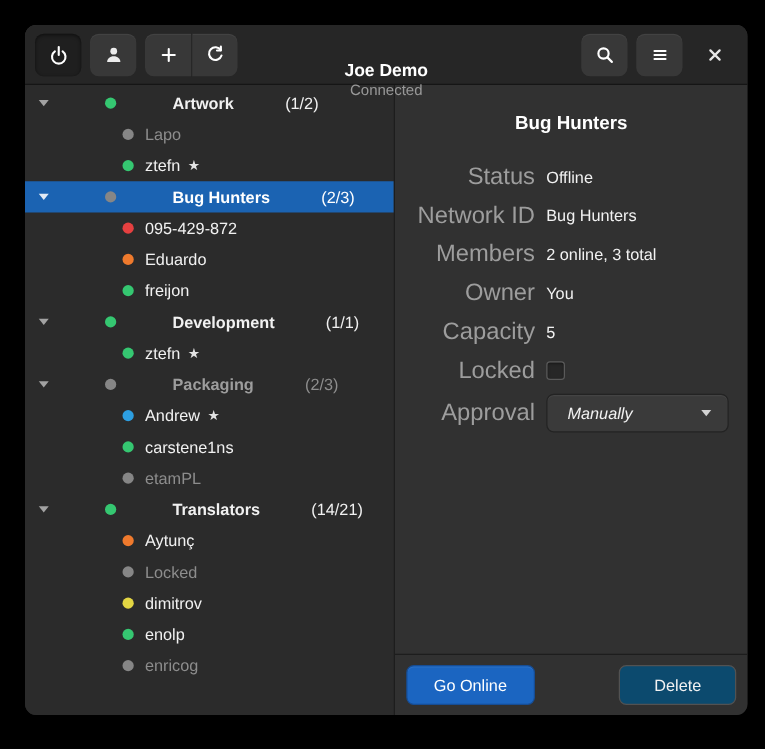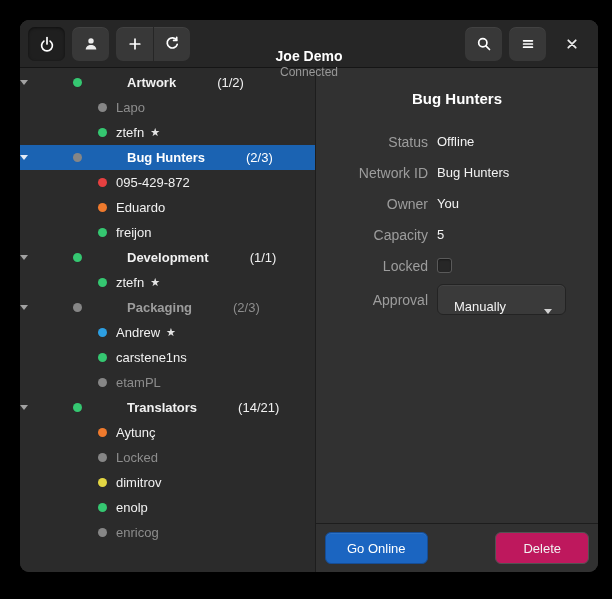--- a/index.html
+++ b/index.html
@@ -22,57 +22,57 @@
   .linked .hbtn:first-child{border-radius:7px 0 0 7px;}
   .linked .hbtn:last-child{border-radius:0 7px 7px 0;border-left:1px solid #262626;}
   .hbtn svg{display:block;}
   .hb-title{position:absolute;left:50%;top:50%;transform:translate(-50%,-50%);text-align:center;line-height:1.25;margin-top:20px;}
   .t1{color:#ffffff;font-size:14px;font-weight:bold;}
   .t2{color:#989898;font-size:12px;}
   
   .content{display:flex;flex:1;min-height:0;}
   .sidebar{width:296px;background:#2b2b2b;border-right:1px solid #1d1d1d;overflow:hidden;padding-top:2px;}
   .row{height:25px;display:flex;align-items:center;font-size:13px;color:#f1f1f1;cursor:pointer;white-space:nowrap;}
-  .row.group{font-weight:bold;gap:36px;}
+  .row.group{padding-left:11px;font-weight:bold;gap:36px;}
   .row.member{padding-left:78px;}
   .row.selected{background:#1b63b2;color:#ffffff;}
   .expander{width:0;height:0;border-left:4.5px solid transparent;border-right:4.5px solid transparent;
     border-top:5.5px solid #a2a2a2;margin-right:9px;}
   .row.selected .expander{border-top-color:#e2eaf5;}
   .dot{width:9px;height:9px;border-radius:50%;margin-right:9px;flex:0 0 auto;}
   .name.dim,.count.dim{color:#8d8d8d;}
   .row.group .name.dim{color:#9d9d9d;}
   .count{margin-left:5px;font-weight:normal;}
   .star{margin-left:6px;font-size:11px;color:#e3e3e3;font-weight:normal;}
   .row.selected .star,.row.selected .name,.row.selected .count{color:#ffffff;}
   
   .panel{flex:1;background:#313131;display:flex;flex-direction:column;min-height:0;}
   .panel-title{margin-top:22px;text-align:center;color:#ffffff;font-size:15px;font-weight:bold;}
   .fields{margin-top:19px;display:flex;flex-direction:column;}
   .field{display:flex;align-items:center;min-height:31px;}
   .field.tall{min-height:37px;}
-  .flabel{width:112px;text-align:right;color:#9d9d9d;font-size:14px;flex:0 0 auto;}
+  .flabel{width:112px;text-align:right;color:#9d9d9d;font-size:19px;flex:0 0 auto;}
   .fvalue{margin-left:9px;color:#f2f2f2;font-size:13px;}
   .checkbox{margin-left:9px;width:15px;height:15px;border-radius:3px;background:#272727;
     border:1px solid #5a5a5a;box-shadow:inset 0 1px 2px rgba(0,0,0,.4);cursor:pointer;}
-  .combo{margin-left:9px;width:129px;height:31px;background:#3a3a3a;border:1px solid #232323;border-radius:6px;
-    display:flex;align-items:flex-end;justify-content:space-between;padding:0 13px 0 16px;cursor:pointer;
-    box-shadow:inset 0 1px 0 rgba(255,255,255,.05);}
+  .combo{margin-left:9px;width:146px;height:31px;background:#3a3a3a;border:1px solid #232323;border-radius:6px;
+    display:flex;align-items:center;justify-content:space-between;padding:0 13px 0 16px;cursor:pointer;
+    box-shadow:inset 0 1px 0 rgba(255,255,255,.05);font-style:italic;}
   .combo-label{color:#f2f2f2;font-size:13px;}
   .combo-arrow{width:0;height:0;border-left:4.5px solid transparent;border-right:4.5px solid transparent;
     border-top:5.5px solid #d2d2d2;}
   .pw-row{margin-top:29px;display:flex;justify-content:center;}
   .pw-btn{height:32px;padding:0 20px;background:#333333;border:1px solid #4d4d4d;border-radius:6px;
     color:#f2f2f2;font-size:13px;cursor:pointer;font-family:inherit;}
   .spacer{flex:1;}
   .action-bar{flex:0 0 auto;height:49px;border-top:1px solid #1d1d1d;display:flex;align-items:center;
     justify-content:space-between;padding:0 9px;}
   .btn-suggested{height:32px;padding:0 21px;background:#1b65c1;border:1px solid #164d95;border-radius:6px;
     color:#ffffff;font-size:13px;cursor:pointer;font-family:inherit;box-shadow:inset 0 1px 0 rgba(255,255,255,.08);}
-  .btn-normal{height:32px;padding:0 27px;background:#be185d;border:1px solid #525252;border-radius:6px;
+  .btn-normal{height:32px;padding:0 27px;background:#0c4a6e;border:1px solid #525252;border-radius:6px;
     color:#f2f2f2;font-size:13px;cursor:pointer;font-family:inherit;}
 </style>
 </head>
 <body>
 
 <div class="window">
 
   <div class="headerbar">
     <div class="hb-left">
       <button class="hbtn active">
@@ -226,20 +226,24 @@
       <div class="fields">
           <div class="field">
             <span class="flabel">Status</span>
             <span class="fvalue">Offline</span>
           </div>
           <div class="field">
             <span class="flabel">Network ID</span>
             <span class="fvalue">Bug Hunters</span>
           </div>
           <div class="field">
+            <span class="flabel">Members</span>
+            <span class="fvalue">2 online, 3 total</span>
+          </div>
+          <div class="field">
             <span class="flabel">Owner</span>
             <span class="fvalue">You</span>
           </div>
           <div class="field">
             <span class="flabel">Capacity</span>
             <span class="fvalue">5</span>
           </div>
           <div class="field">
             <span class="flabel">Locked</span>
             <span class="checkbox"></span>

